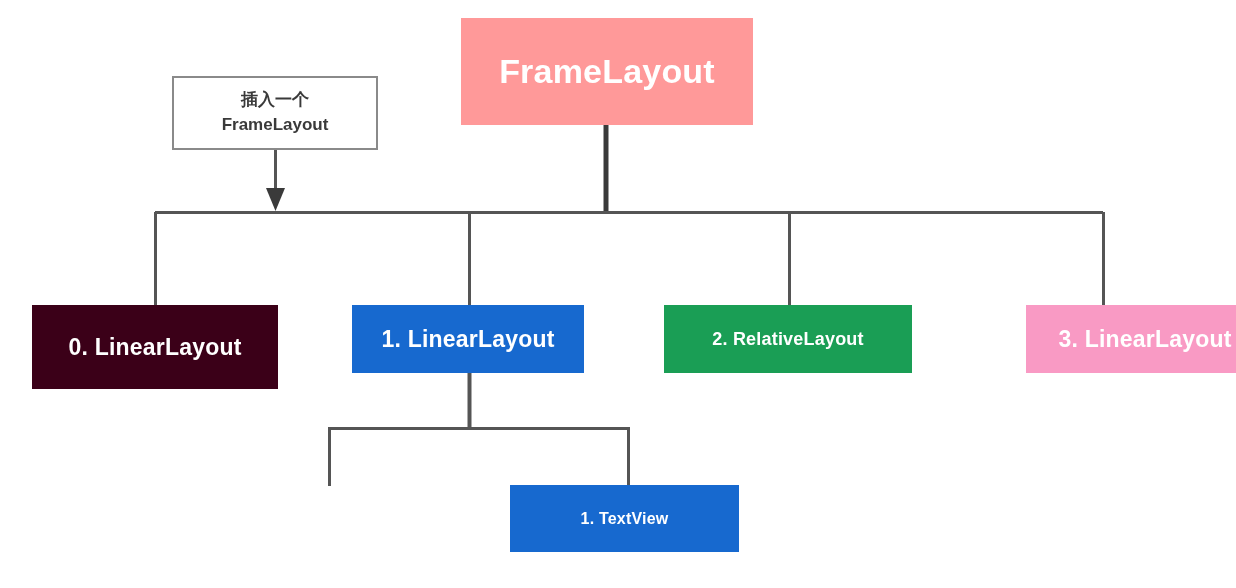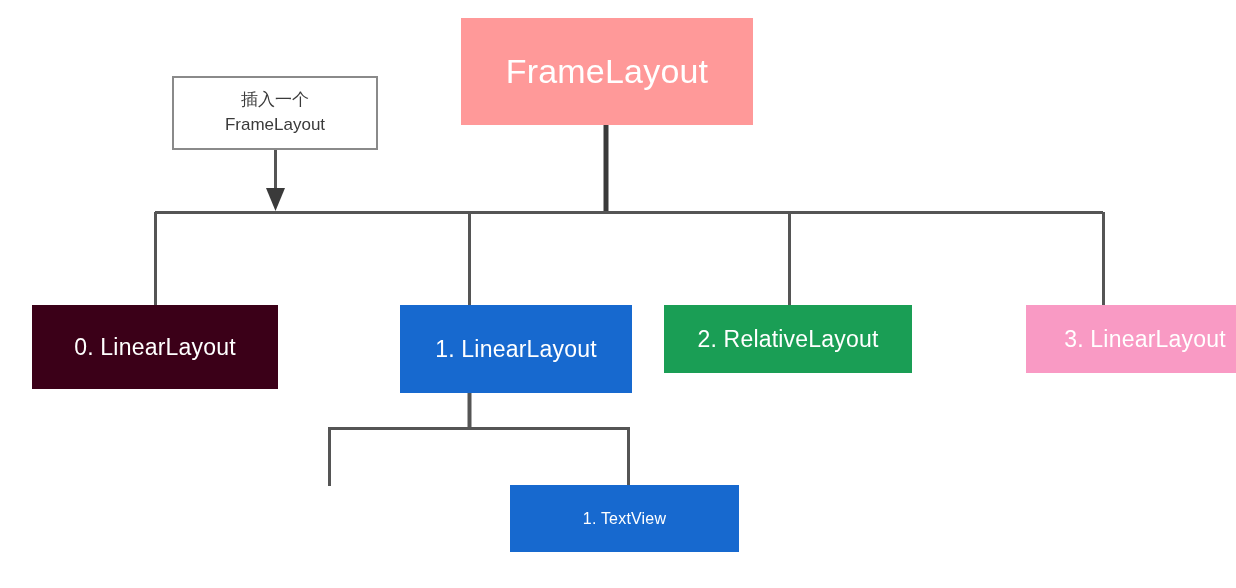--- a/index.html
+++ b/index.html
@@ -9,20 +9,21 @@
   }
   body {
     font-family: "Liberation Sans", sans-serif;
   }
   #canvas {
     position: relative;
     width: 1236px;
     height: 588px;
     background: #ffffff;
     overflow: hidden;
+    font-weight: bold;
   }
   svg.edges {
     position: absolute;
     left: 0;
     top: 0;
     width: 1236px;
     height: 588px;
     pointer-events: none;
   }
   .node {
@@ -48,32 +49,31 @@
     top: 305px;
     width: 246px;
     height: 84px;
     background: #3b0018;
     font-size: 23px;
   }
   .node-c1 {
     left: 352px;
     top: 305px;
     width: 232px;
-    height: 88px;
+    height: 68px;
     background: #1769cf;
     font-size: 23px;
-    margin-left: 48px;
   }
   .node-c2 {
     left: 664px;
     top: 305px;
     width: 248px;
     height: 68px;
     background: #1a9e55;
-    font-size: 23px;
+    font-size: 18px;
   }
   .node-c3 {
     left: 986px;
     top: 305px;
     width: 238px;
     height: 68px;
     background: #f99ac4;
     font-size: 23px;
     margin-left: 40px;
   }

